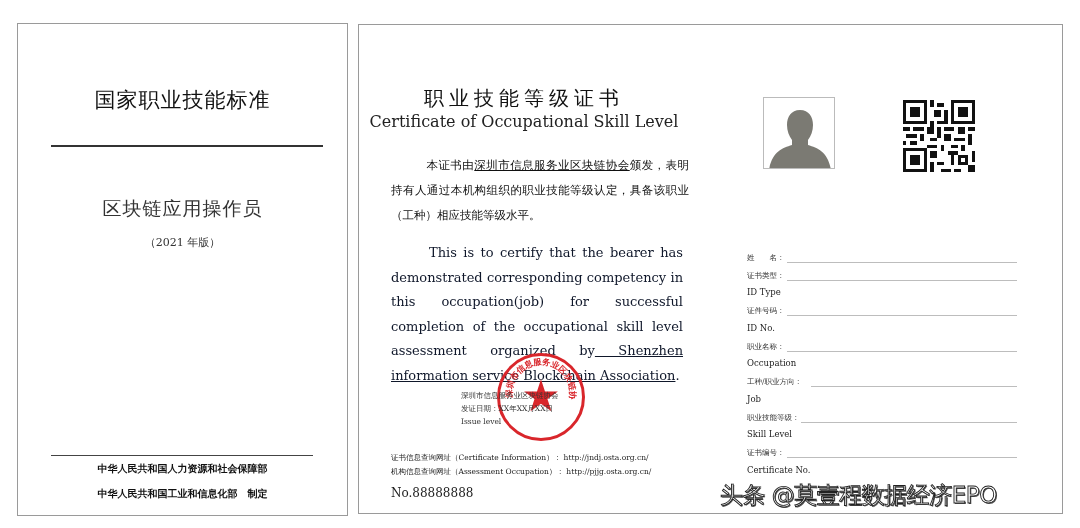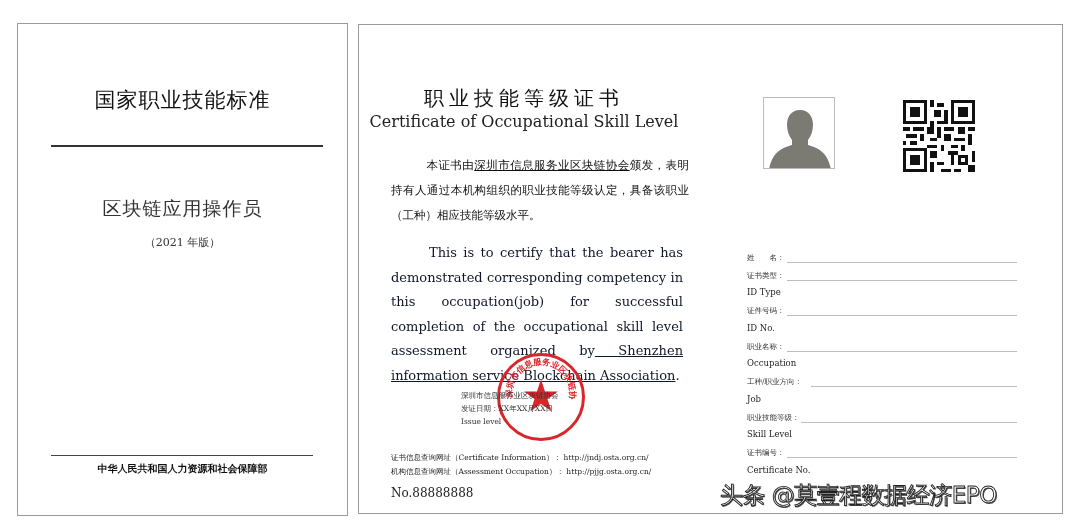--- a/index.html
+++ b/index.html
@@ -58,20 +58,21 @@
 </head>
 <body>
 
 <div id="left-panel" class="panel">
   <div class="lp-title">国家职业技能标准</div>
   <div class="lp-rule-top"></div>
   <div class="lp-occupation">区块链应用操作员</div>
   <div class="lp-edition">（2021 年版）</div>
   <div class="lp-rule-bottom"></div>
   <div class="lp-issuer l1">中华人民共和国人力资源和社会保障部</div>
+  <div class="lp-issuer l2">中华人民共和国工业和信息化部　制定</div>
 </div>
 
 <div id="right-panel" class="panel">
   <div class="rc-title">职业技能等级证书</div>
   <div class="rc-subtitle">Certificate of Occupational Skill Level</div>
 
   <div class="rc-cn">
     <span class="indent"></span><span>本证书由</span><u>深圳市信息服务业区块链协会</u><span>颁发，表明持有人通过本机构组织的职业技能等级认定，具备该职业（工种）相应技能等级水平。</span>
   </div>
 

